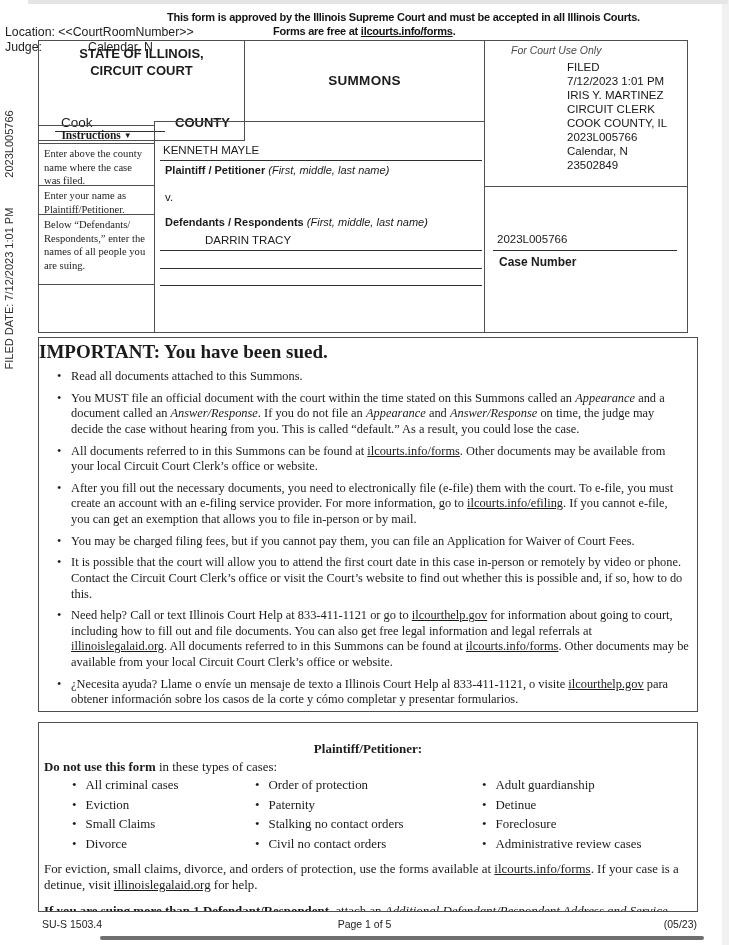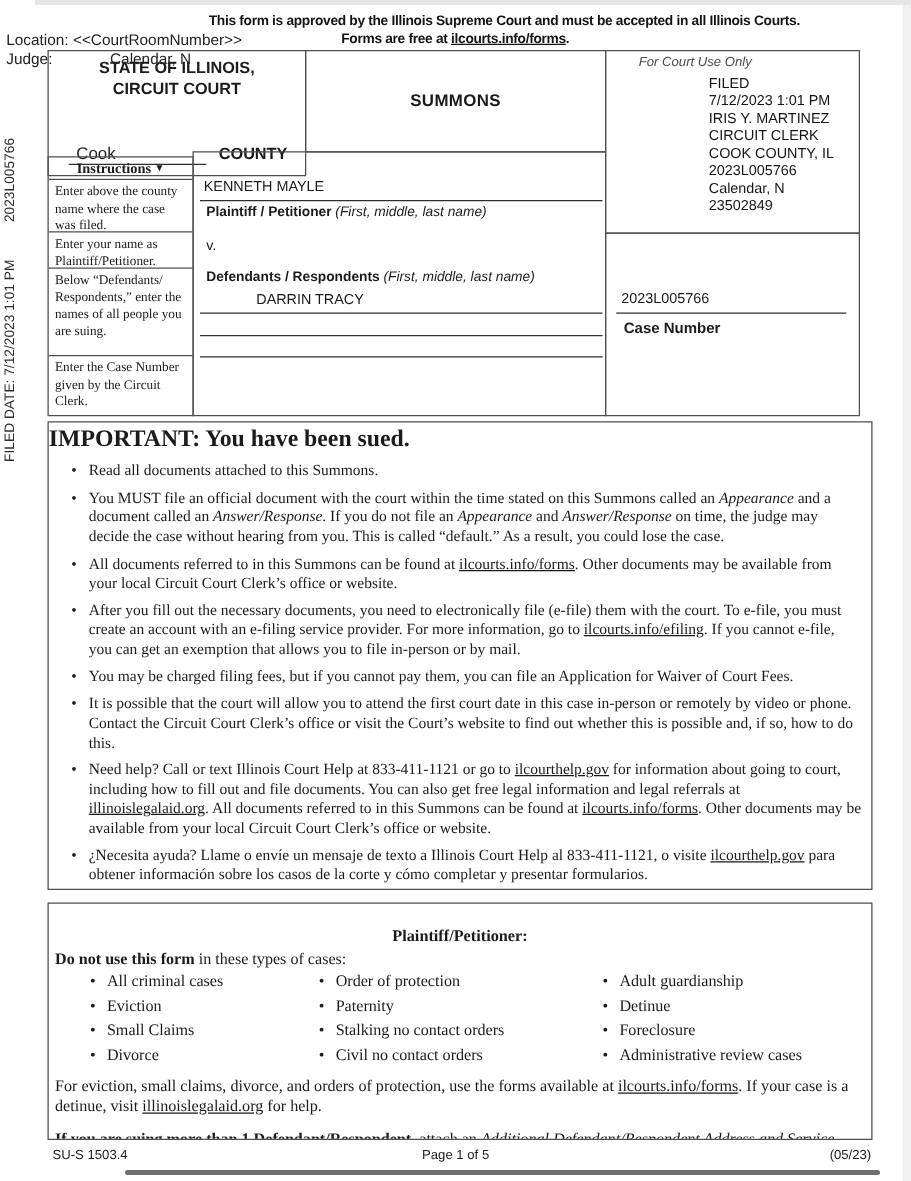--- a/index.html
+++ b/index.html
@@ -126,21 +126,20 @@
     <div class="cn-val">2023L005766</div>
     <div class="uline cn-line"></div>
     <div class="cn-lab">Case Number</div>
   </div>
 
   <div class="cell insbox">
     <div class="ins-h"><span>Instructions</span> <span class="tri">▼</span></div>
     <div class="ins-c" style="height:42px;">Enter above the county name where the case was filed.</div>
     <div class="ins-c" style="height:29px;">Enter your name as Plaintiff/Petitioner.</div>
     <div class="ins-c" style="height:70px;">Below “Defendants/ Respondents,” enter the names of all people you are suing.</div>
-    <div class="ins-c last" style="height:45px;">Enter the Case Number given by the Circuit Clerk.</div>
   </div>
 
   <div class="cell midbox">
     <div class="mv" style="left:8px;top:22px;">KENNETH MAYLE</div>
     <div class="uline mline" style="top:38px;"></div>
     <div class="mlab" style="left:10px;top:42px;">
       <span class="b">Plaintiff / Petitioner</span><span class="note"> (First, middle, last name)</span>
     </div>
     <div class="mv" style="left:10px;top:69px;">v.</div>
     <div class="mlab" style="left:10px;top:94px;">

